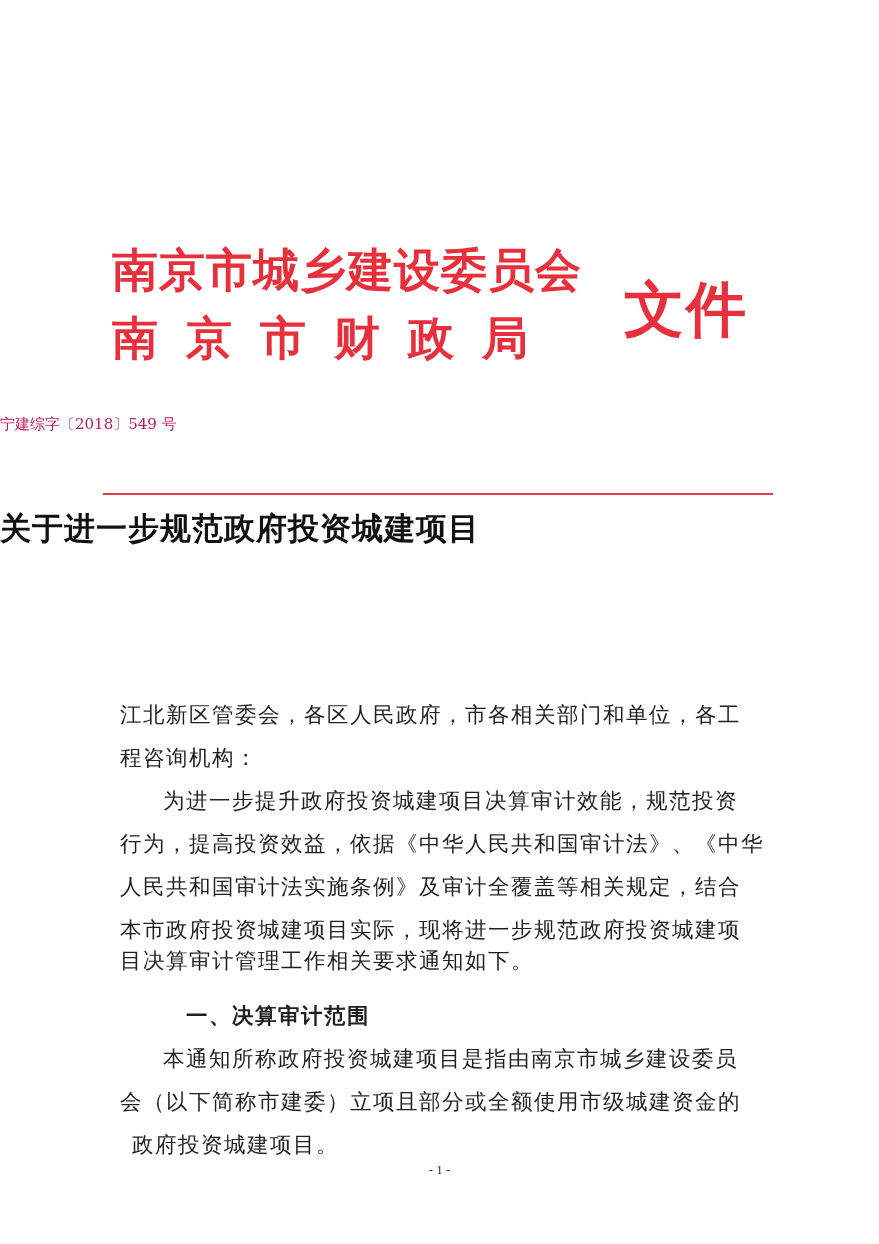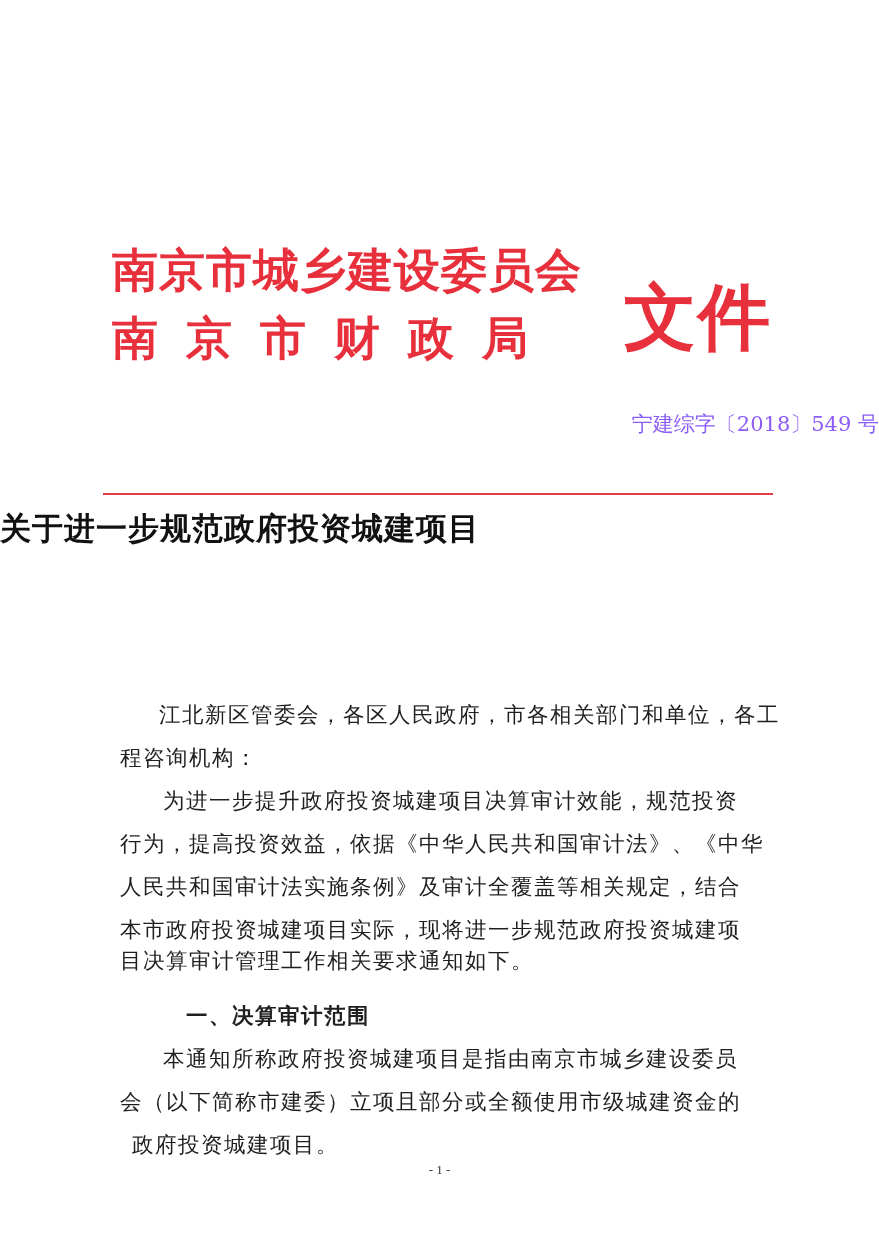--- a/index.html
+++ b/index.html
@@ -20,35 +20,35 @@
       font-family: "DejaVu Serif", serif;
       font-weight: bold;
       color: #e8303c;
       font-size: 46px;
       line-height: 52px;
       white-space: nowrap;
     }
     .issuer-1 { top: 4px; letter-spacing: 1px; }
     .issuer-2 { top: 72px; letter-spacing: 28px; }
     .doc-type {
-      position: absolute; left: 512px; top: 38px;
-      font-family: Liberation Serif, serif;
+      position: absolute; left: 512px; top: 30px;
+      font-family: Liberation Sans, sans-serif;
       font-weight: bold;
       color: #e8303c;
-      font-size: 72px;
+      font-size: 60px;
       line-height: 80px;
       white-space: nowrap;
       letter-spacing: 2px;
     }
 
     .doc-number {
       position: absolute; left: 0; right: 0; top: 410px;
-      text-align: right;
-      font-size: 21px; line-height: 28px;
-      color: #8b5cf6;
+      text-align: left;
+      font-size: 15px; line-height: 28px;
+      color: #be185d;
     }
 
     .red-rule {
       position: absolute; left: 103px; top: 493px;
       width: 670px; height: 2px;
       background: #e23a46;
     }
 
     .title {
       position: absolute; left: 0; right: 0;
@@ -96,21 +96,21 @@
     <div class="doc-type">文件</div>
   </div>
 
   <div class="doc-number">宁建综字〔2018〕549 号</div>
 
   <div class="red-rule"></div>
 
   <div class="title title-1">关于进一步规范政府投资城建项目</div>
 
   <div class="body-text">
-    <div class="line" style="top:695px;left:0;margin-left:39px;">江北新区管委会，各区人民政府，市各相关部门和单位，各工</div>
+    <div class="line" style="top:695px;left:0;">江北新区管委会，各区人民政府，市各相关部门和单位，各工</div>
     <div class="line" style="top:738px;left:0;">程咨询机构：</div>
     <div class="line indent" style="top:781px;">为进一步提升政府投资城建项目决算审计效能，规范投资</div>
     <div class="line" style="top:824px;left:0;">行为，提高投资效益，依据《中华人民共和国审计法》、《中华</div>
     <div class="line" style="top:867px;left:0;text-align:right;">人民共和国审计法实施条例》及审计全覆盖等相关规定，结合</div>
     <div class="line" style="top:910px;left:0;">本市政府投资城建项目实际，现将进一步规范政府投资城建项</div>
     <div class="line" style="top:901px;left:0;margin-top:40px;">目决算审计管理工作相关要求通知如下。</div>
     <div class="line indent section-heading" style="top:996px;left:66px;">一、决算审计范围</div>
     <div class="line indent" style="top:1039px;">本通知所称政府投资城建项目是指由南京市城乡建设委员</div>
     <div class="line" style="top:1082px;left:0;">会（以下简称市建委）立项且部分或全额使用市级城建资金的</div>
     <div class="line" style="top:1125px;left:12px;">政府投资城建项目。</div>

